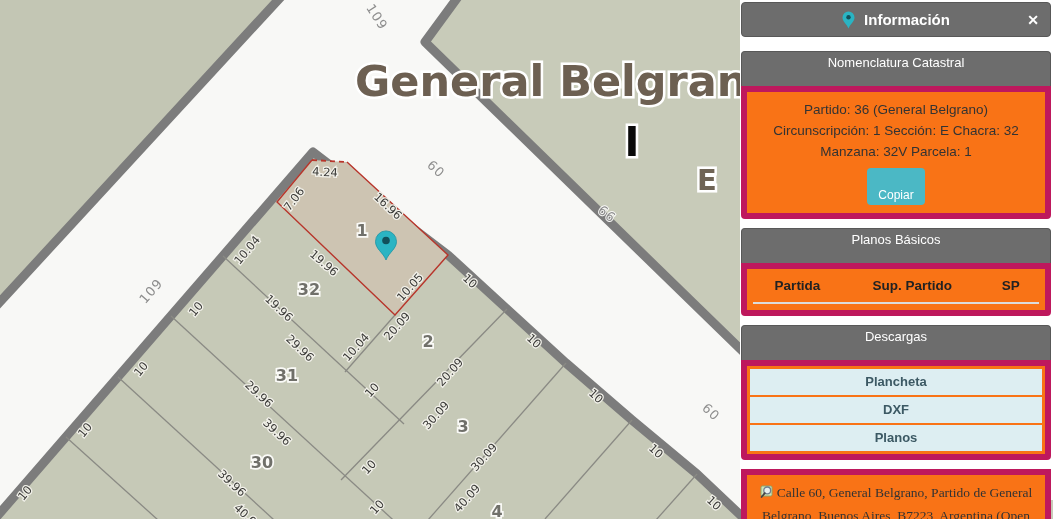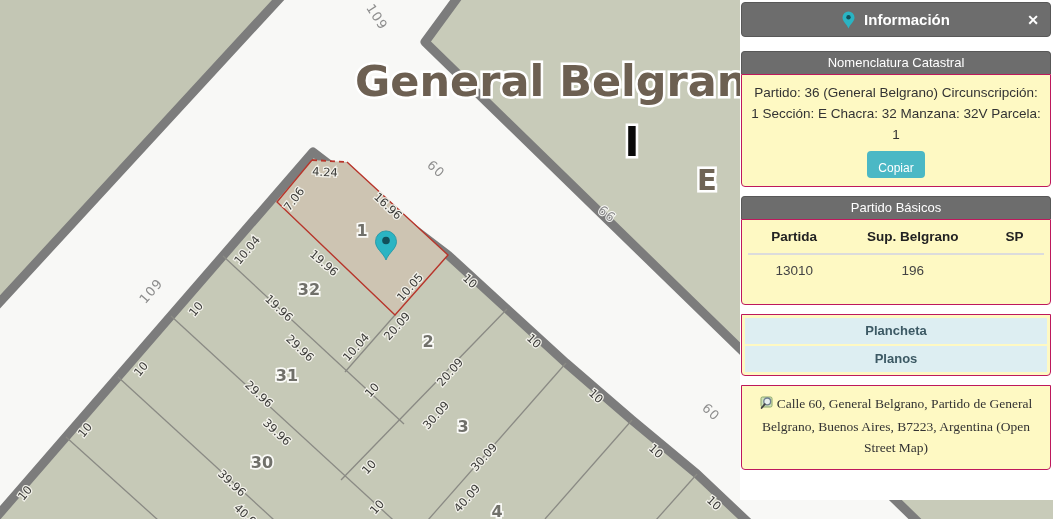--- a/index.html
+++ b/index.html
@@ -20,27 +20,27 @@
   .panel{position:absolute;top:0;right:0;width:313px;height:500px;background:#ffffff;
          box-sizing:border-box;padding:2px 2px 0 1px;}
   .panel-header{background:#6d6d6d;border:1px solid #585858;border-radius:4px;height:33px;
                 display:flex;align-items:center;justify-content:center;color:#fff;
                 font-size:15px;font-weight:bold;position:relative;margin-bottom:14px;}
   .panel-header .pin-ico{display:inline-flex;margin-right:9px;}
   .close-x{position:absolute;right:11px;top:50%;transform:translateY(-50%);
            font-size:14px;font-weight:bold;color:#fff;cursor:pointer;line-height:1;}
   .sect{margin-bottom:9px;}
   .bar{background:#6d6d6d;border:1px solid #585858;border-bottom:none;border-radius:4px 4px 0 0;
-       color:#fff;font-size:13px;text-align:center;padding:3px 0 4px;}
-  .box{background:#fef9c3;border:1px solid #be185d;border-radius:0 0 4px 4px;
+       color:#fff;font-size:13px;text-align:center;padding:3px 0 16px;}
+  .box{background:#f97316;border:6px solid #be185d;border-radius:0 0 4px 4px;
        padding:6px 8px 8px;font-size:13.5px;color:#333;text-align:center;}
   .nc-text{margin:2px 0 5px;line-height:1.55;}
   .copy-btn{background:#4bb8c5;color:#fff;border:none;border-radius:4px;font-size:12px;
-            font-family:"Liberation Sans",sans-serif;padding:10px 11px 3px;cursor:pointer;}
-  .vtable{padding:4px 2px 22px;}
+            font-family:"Liberation Sans",sans-serif;padding:20px 11px 3px;cursor:pointer;}
+  .vtable{padding:4px 2px 6px;}
   .thead,.trow{display:grid;grid-template-columns:33% 45% 22%;align-items:center;}
   .thead{font-weight:bold;color:#222;padding:5px 0 9px;}
   .trow{padding:8px 0 4px;color:#444;}
   .vsep{border-top:2px solid #dcdcdc;margin:0 4px;}
   .dl-box{padding:3px;}
   .dl-row{background:#ddeef2;color:#3c5964;font-weight:bold;font-size:13px;
           padding:5px 8px 6px;margin-bottom:2px;cursor:pointer;}
   .dl-row:last-child{margin-bottom:0;text-align:center;}
   .addr{line-height:1.55;margin:2px 0;font-family:Liberation Serif, serif;}
   .addr-ico{display:inline-block;vertical-align:-2px;margin-right:3px;}
@@ -152,39 +152,36 @@
 
     <div class="sect">
       <div class="bar">Nomenclatura Catastral</div>
       <div class="box">
         <div class="nc-text">Partido: 36 (General Belgrano) Circunscripción: 1 Sección: E Chacra: 32 Manzana: 32V Parcela: 1</div>
         <button class="copy-btn">Copiar</button>
       </div>
     </div>
 
     <div class="sect">
-      <div class="bar">Partido Básicos</div>
+      <div class="bar">Planos Básicos</div>
       <div class="box vtable">
         <div class="thead">
           <span>Partida</span>
-          <span>Sup. Belgrano</span>
+          <span>Sup. Partido</span>
           <span>SP</span>
         </div>
         <div class="vsep"></div>
-        <div class="trow">
-          <span>13010</span>
-          <span>196</span>
-          <span></span>
-        </div>
       </div>
     </div>
 
     <div class="sect">
+      <div class="bar">Descargas</div>
       <div class="box dl-box">
         <div class="dl-row">Plancheta</div>
+        <div class="dl-row">DXF</div>
         <div class="dl-row">Planos</div>
       </div>
     </div>
 
     <div class="sect">
       <div class="box">
         <div class="addr">
           <span class="addr-ico">
             <svg width="14" height="14" viewBox="0 0 14 14">
               <rect x="1" y="1" width="11" height="10" rx="1.5" fill="#cfe3b8" stroke="#8aa56c" stroke-width="1"></rect>

